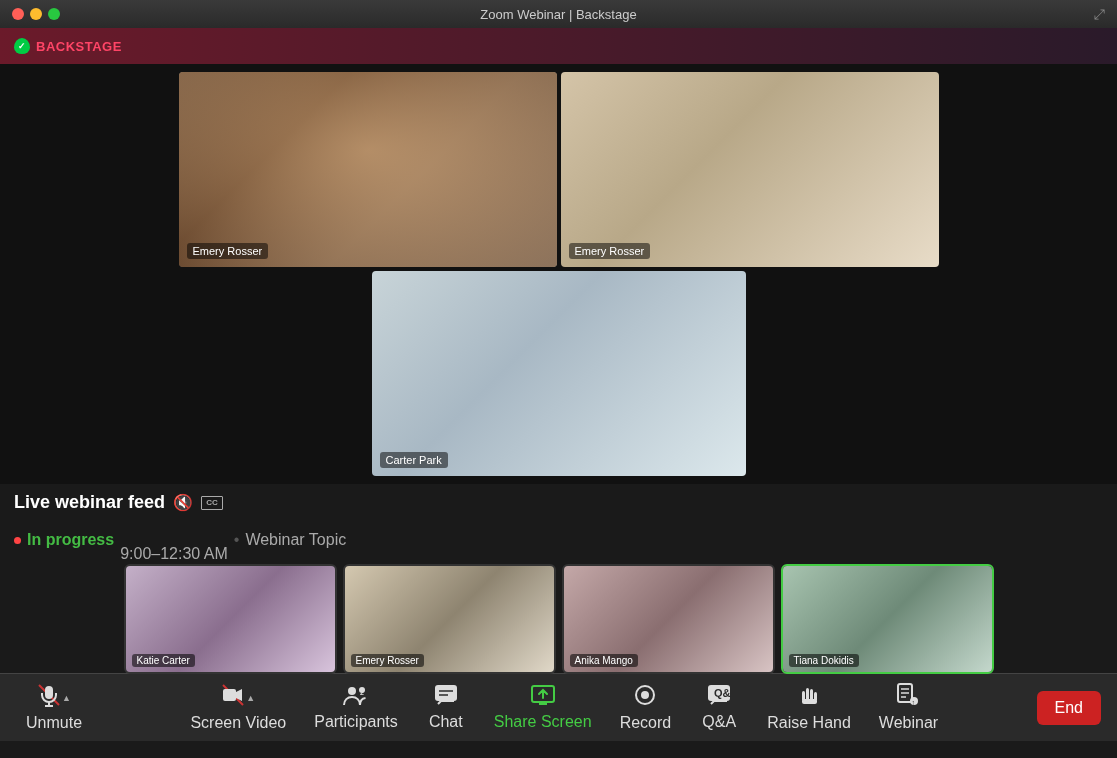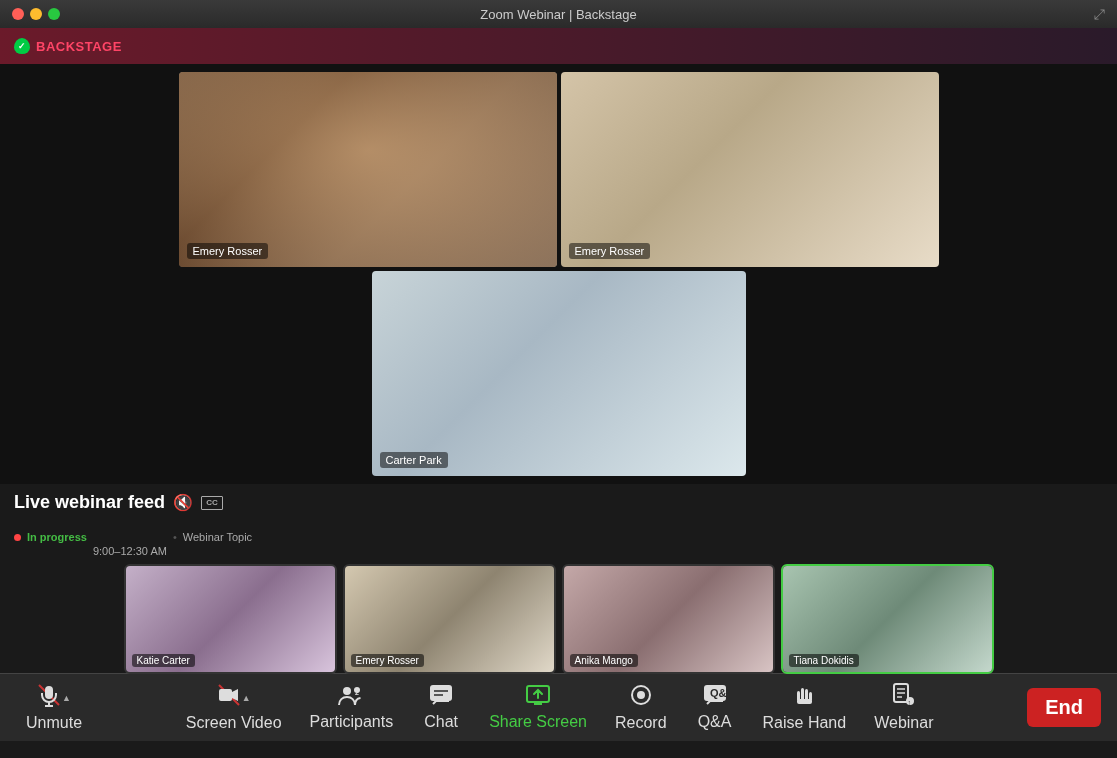--- a/index.html
+++ b/index.html
@@ -185,21 +185,21 @@
       justify-content: center;
       font-size: 8px;
       color: #aaa;
       font-weight: bold;
     }
     .live-feed-status {
       display: flex;
       align-items: center;
       gap: 6px;
       margin-top: 4px;
-      font-size: 11px;
+      font-size: 16px;
     }
     .in-progress-dot {
       width: 7px;
       height: 7px;
       background: #ff4444;
       border-radius: 50%;
     }
     .in-progress-text { color: #44bb44; font-weight: 600; }
     .status-time { color: #aaa; margin-top: 28px; }
     .status-sep { color: #555; }
@@ -316,22 +316,22 @@
       align-items: center;
       gap: 1px;
     }
     .arrow-up { font-size: 9px; color: #aaa; margin-top: 2px; }
     .end-btn {
       background: #cc2222;
       color: white;
       border: none;
       border-radius: 6px;
       padding: 8px 18px;
-      font-size: 20px;
-      font-weight: 700;
+      font-size: 16px;
+      font-weight: 400;
       cursor: pointer;
     }
   </style>
 </head>
 <body>
 
 <div class="title-bar">
   <div class="traffic-lights">
     <div class="tl tl-close"></div>
     <div class="tl tl-min"></div>

